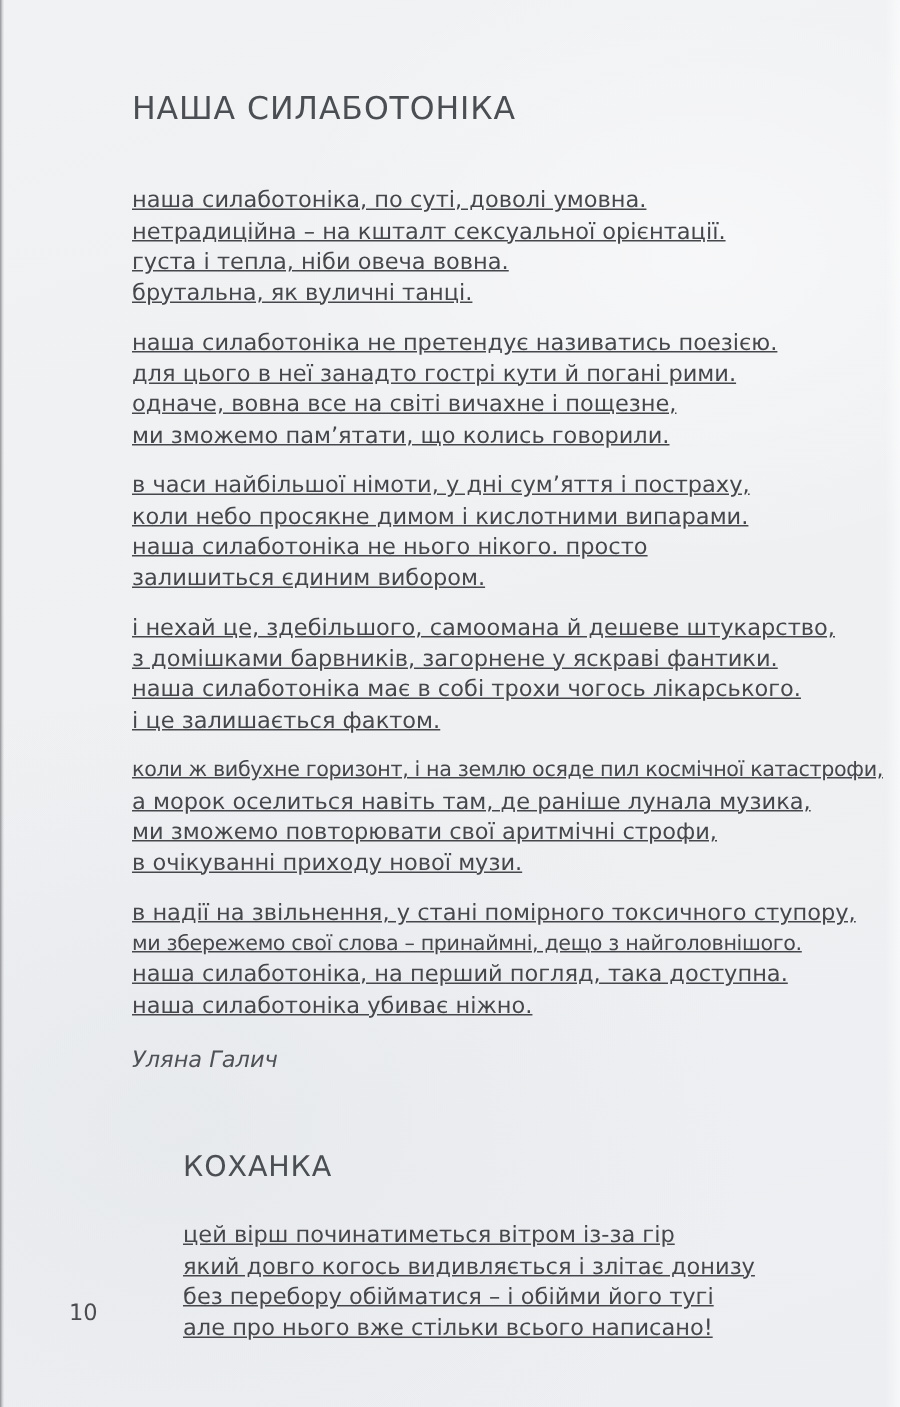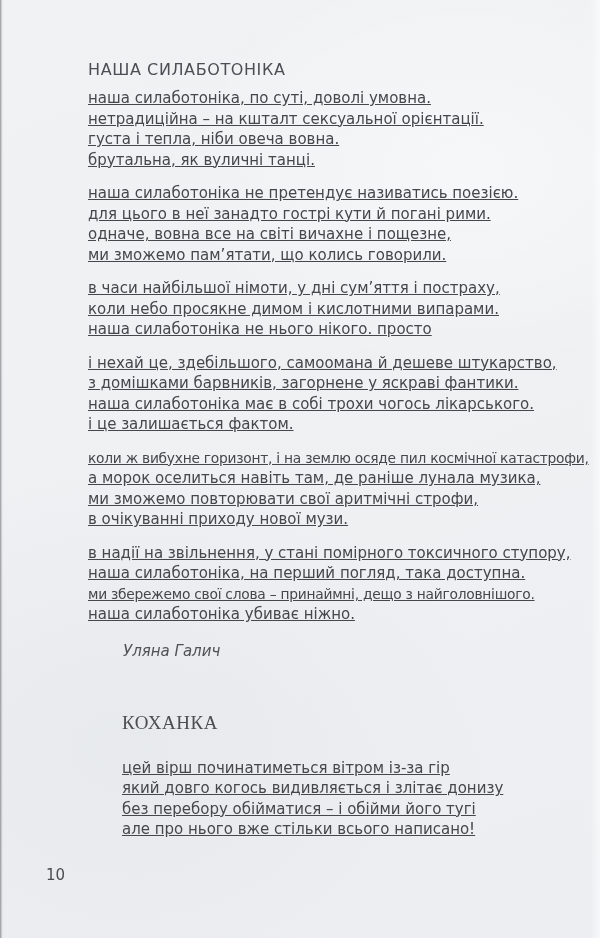--- a/index.html
+++ b/index.html
@@ -42,25 +42,25 @@
   }
 
   .content {
     position: absolute;
     left: 88px;
     top: 60px;
     width: 512px;
   }
 
   .poem-title {
-    font-size: 16px;
+    font-size: 21px;
     font-weight: 400;
     letter-spacing: 0.6px;
     color: #4b4e53;
-    margin-bottom: 9px;
+    margin-bottom: 39px;
   }
 
   .stanza {
     margin-bottom: 13px;
     text-decoration: underline;
   }
 
   .line {
     font-size: 15px;
     line-height: 20.5px;
@@ -71,32 +71,30 @@
   .line.condensed {
     font-size: 13.8px;
     letter-spacing: -0.25px;
   }
 
   .author {
     font-size: 15px;
     font-style: italic;
     color: #4e5156;
     margin-top: 17px;
-    margin-left: 35px;
   }
 
   .poem-2 {
     margin-top: 52px;
     margin-left: 34px;
   }
 
   .poem-2 .poem-title {
     font-size: 19px;
     margin-bottom: 24px;
-    font-family: Liberation Serif, serif;
   }
 
   .page-number {
     position: absolute;
     left: 46px;
     top: 866px;
     font-size: 15px;
     color: #4a4c50;
   }
 </style>
@@ -123,40 +121,41 @@
         <div class="line">наша силаботоніка не претендує називатись поезією.</div>
         <div class="line">для цього в неї занадто гострі кути й погані рими.</div>
         <div class="line">одначе, вовна все на світі вичахне і пощезне,</div>
         <div class="line">ми зможемо пам’ятати, що колись говорили.</div>
       </div>
 
       <div class="stanza">
         <div class="line">в часи найбільшої німоти, у дні сум’яття і постраху,</div>
         <div class="line">коли небо просякне димом і кислотними випарами.</div>
         <div class="line">наша силаботоніка не нього нікого. просто</div>
+        <div class="line">залишиться єдиним вибором.</div>
       </div>
 
       <div class="stanza">
         <div class="line">і нехай це, здебільшого, самоомана й дешеве штукарство,</div>
         <div class="line">з домішками барвників, загорнене у яскраві фантики.</div>
         <div class="line">наша силаботоніка має в собі трохи чогось лікарського.</div>
         <div class="line">і це залишається фактом.</div>
       </div>
 
       <div class="stanza">
         <div class="line condensed">коли ж вибухне горизонт, і на землю осяде пил космічної катастрофи,</div>
         <div class="line">а морок оселиться навіть там, де раніше лунала музика,</div>
         <div class="line">ми зможемо повторювати свої аритмічні строфи,</div>
         <div class="line">в очікуванні приходу нової музи.</div>
       </div>
 
       <div class="stanza">
         <div class="line">в надії на звільнення, у стані помірного токсичного ступору,</div>
+        <div class="line condensed">ми збережемо свої слова – принаймні, дещо з найголовнішого.</div>
         <div class="line">наша силаботоніка, на перший погляд, така доступна.</div>
-        <div class="line condensed">ми збережемо свої слова – принаймні, дещо з найголовнішого.</div>
         <div class="line">наша силаботоніка убиває ніжно.</div>
       </div>
 
       <div class="author">Уляна Галич</div>
     </section>
 
     <section class="poem-2">
       <h2 class="poem-title">КОХАНКА</h2>
 
       <div class="stanza">

